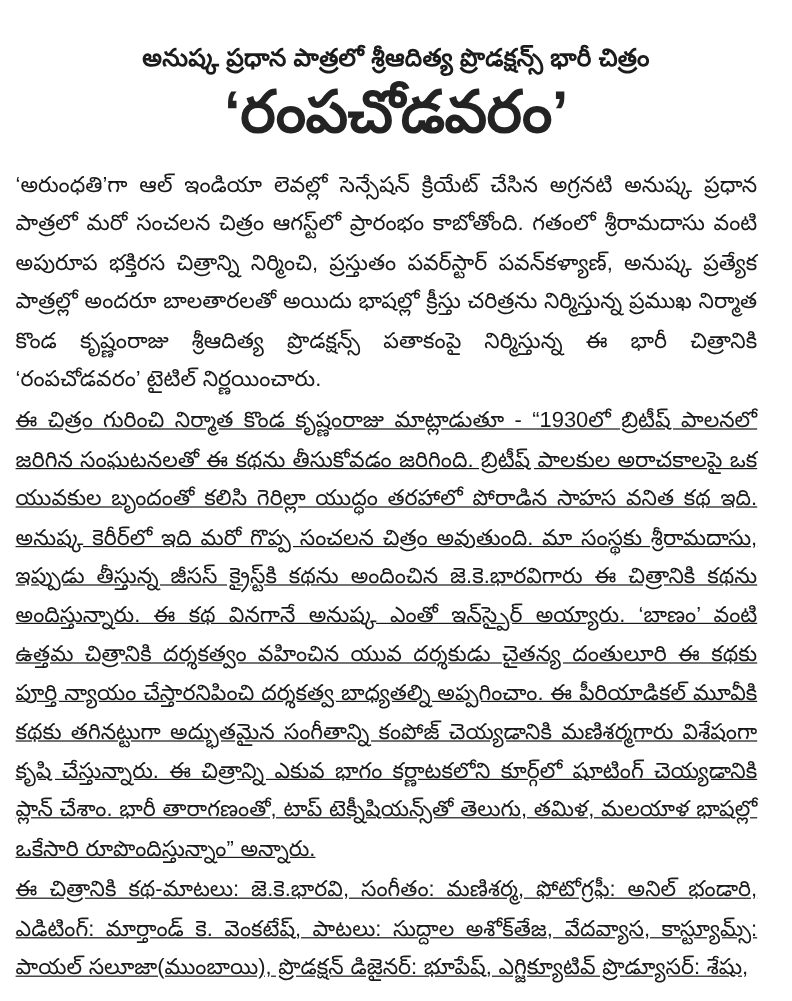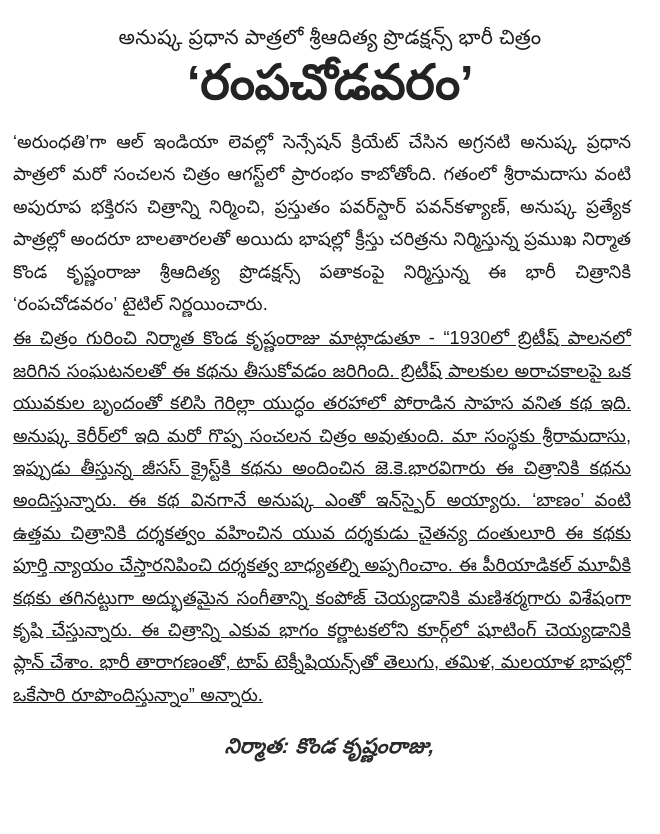--- a/index.html
+++ b/index.html
@@ -22,24 +22,24 @@
     height: 834px;
     box-sizing: border-box;
     padding: 0 12px;
   }
 
   
   .kicker {
     text-align: center;
     font-size: 20.5px;
     line-height: 1.1;
-    font-weight: 400;
+    font-weight: 700;
     letter-spacing: 0.2px;
     color: #1c1c1c;
-    margin: 26px 0 0 0;
+    margin: 38px 0 0 0;
     padding: 0 18px;
     white-space: nowrap;
   }
   .headline {
     text-align: center;
     font-size: 49px;
     line-height: 1.05;
     font-weight: 900;
     color: #232323;
     margin: 8px 0 0 0;
@@ -92,20 +92,21 @@
 
 <div class="page">
 
   <div class="kicker">అనుష్క ప్రధాన పాత్రలో శ్రీఆదిత్య ప్రొడక్షన్స్ భారీ చిత్రం</div>
 
   <h1 class="headline">‘రంపచోడవరం’</h1>
 
   <div class="body-copy">
     <p class="para last-line-natural">‘అరుంధతి’గా ఆల్ ఇండియా లెవల్లో సెన్సేషన్ క్రియేట్ చేసిన అగ్రనటి అనుష్క ప్రధాన పాత్రలో మరో సంచలన చిత్రం ఆగస్ట్‌లో ప్రారంభం కాబోతోంది. గతంలో శ్రీరామదాసు వంటి అపురూప భక్తిరస చిత్రాన్ని నిర్మించి, ప్రస్తుతం పవర్‌స్టార్ పవన్‌కళ్యాణ్, అనుష్క ప్రత్యేక పాత్రల్లో అందరూ బాలతారలతో అయిదు భాషల్లో క్రీస్తు చరిత్రను నిర్మిస్తున్న ప్రముఖ నిర్మాత కొండ కృష్ణంరాజు శ్రీఆదిత్య ప్రొడక్షన్స్ పతాకంపై నిర్మిస్తున్న ఈ భారీ చిత్రానికి ‘రంపచోడవరం’ టైటిల్ నిర్ణయించారు.</p>
     <p class="para last-line-natural">ఈ చిత్రం గురించి నిర్మాత కొండ కృష్ణంరాజు మాట్లాడుతూ - “1930లో బ్రిటీష్ పాలనలో జరిగిన సంఘటనలతో ఈ కథను తీసుకోవడం జరిగింది. బ్రిటీష్ పాలకుల అరాచకాలపై ఒక యువకుల బృందంతో కలిసి గెరిల్లా యుద్ధం తరహాలో పోరాడిన సాహస వనిత కథ ఇది. అనుష్క కెరీర్‌లో ఇది మరో గొప్ప సంచలన చిత్రం అవుతుంది. మా సంస్థకు శ్రీరామదాసు, ఇప్పుడు తీస్తున్న జీసస్ క్రైస్ట్‌కి కథను అందించిన జె.కె.భారవిగారు ఈ చిత్రానికి కథను అందిస్తున్నారు. ఈ కథ వినగానే అనుష్క ఎంతో ఇన్‌స్పైర్ అయ్యారు. ‘బాణం’ వంటి ఉత్తమ చిత్రానికి దర్శకత్వం వహించిన యువ దర్శకుడు చైతన్య దంతులూరి ఈ కథకు పూర్తి న్యాయం చేస్తారనిపించి దర్శకత్వ బాధ్యతల్ని అప్పగించాం.  ఈ పీరియాడికల్ మూవీకి కథకు తగినట్టుగా అద్భుతమైన సంగీతాన్ని కంపోజ్ చెయ్యడానికి మణిశర్మగారు విశేషంగా కృషి చేస్తున్నారు. ఈ చిత్రాన్ని ఎకువ భాగం కర్ణాటకలోని కూర్గ్‌లో షూటింగ్ చెయ్యడానికి ప్లాన్ చేశాం. భారీ తారాగణంతో, టాప్ టెక్నీషియన్స్‌తో తెలుగు, తమిళ, మలయాళ భాషల్లో ఒకేసారి రూపొందిస్తున్నాం” అన్నారు.</p>
+    <p class="para last-line-natural">ఈ చిత్రానికి కథ-మాటలు: జె.కె.భారవి, సంగీతం: మణిశర్మ, ఫోటోగ్రఫీ: అనిల్ భండారి, ఎడిటింగ్: మార్తాండ్ కె. వెంకటేష్, పాటలు: సుద్దాల అశోక్‌తేజ, వేదవ్యాస, కాస్ట్యూమ్స్: పాయల్ సలూజా(ముంబాయి), ప్రొడక్షన్ డిజైనర్: భూపేష్, ఎగ్జిక్యూటివ్ ప్రొడ్యూసర్: శేషు,</p>
   </div>
 
   <div class="signature">
     <div class="sig-line first">నిర్మాత: కొండ కృష్ణంరాజు,</div>
 
   </div>
 
 </div>
 
 </body></html>

